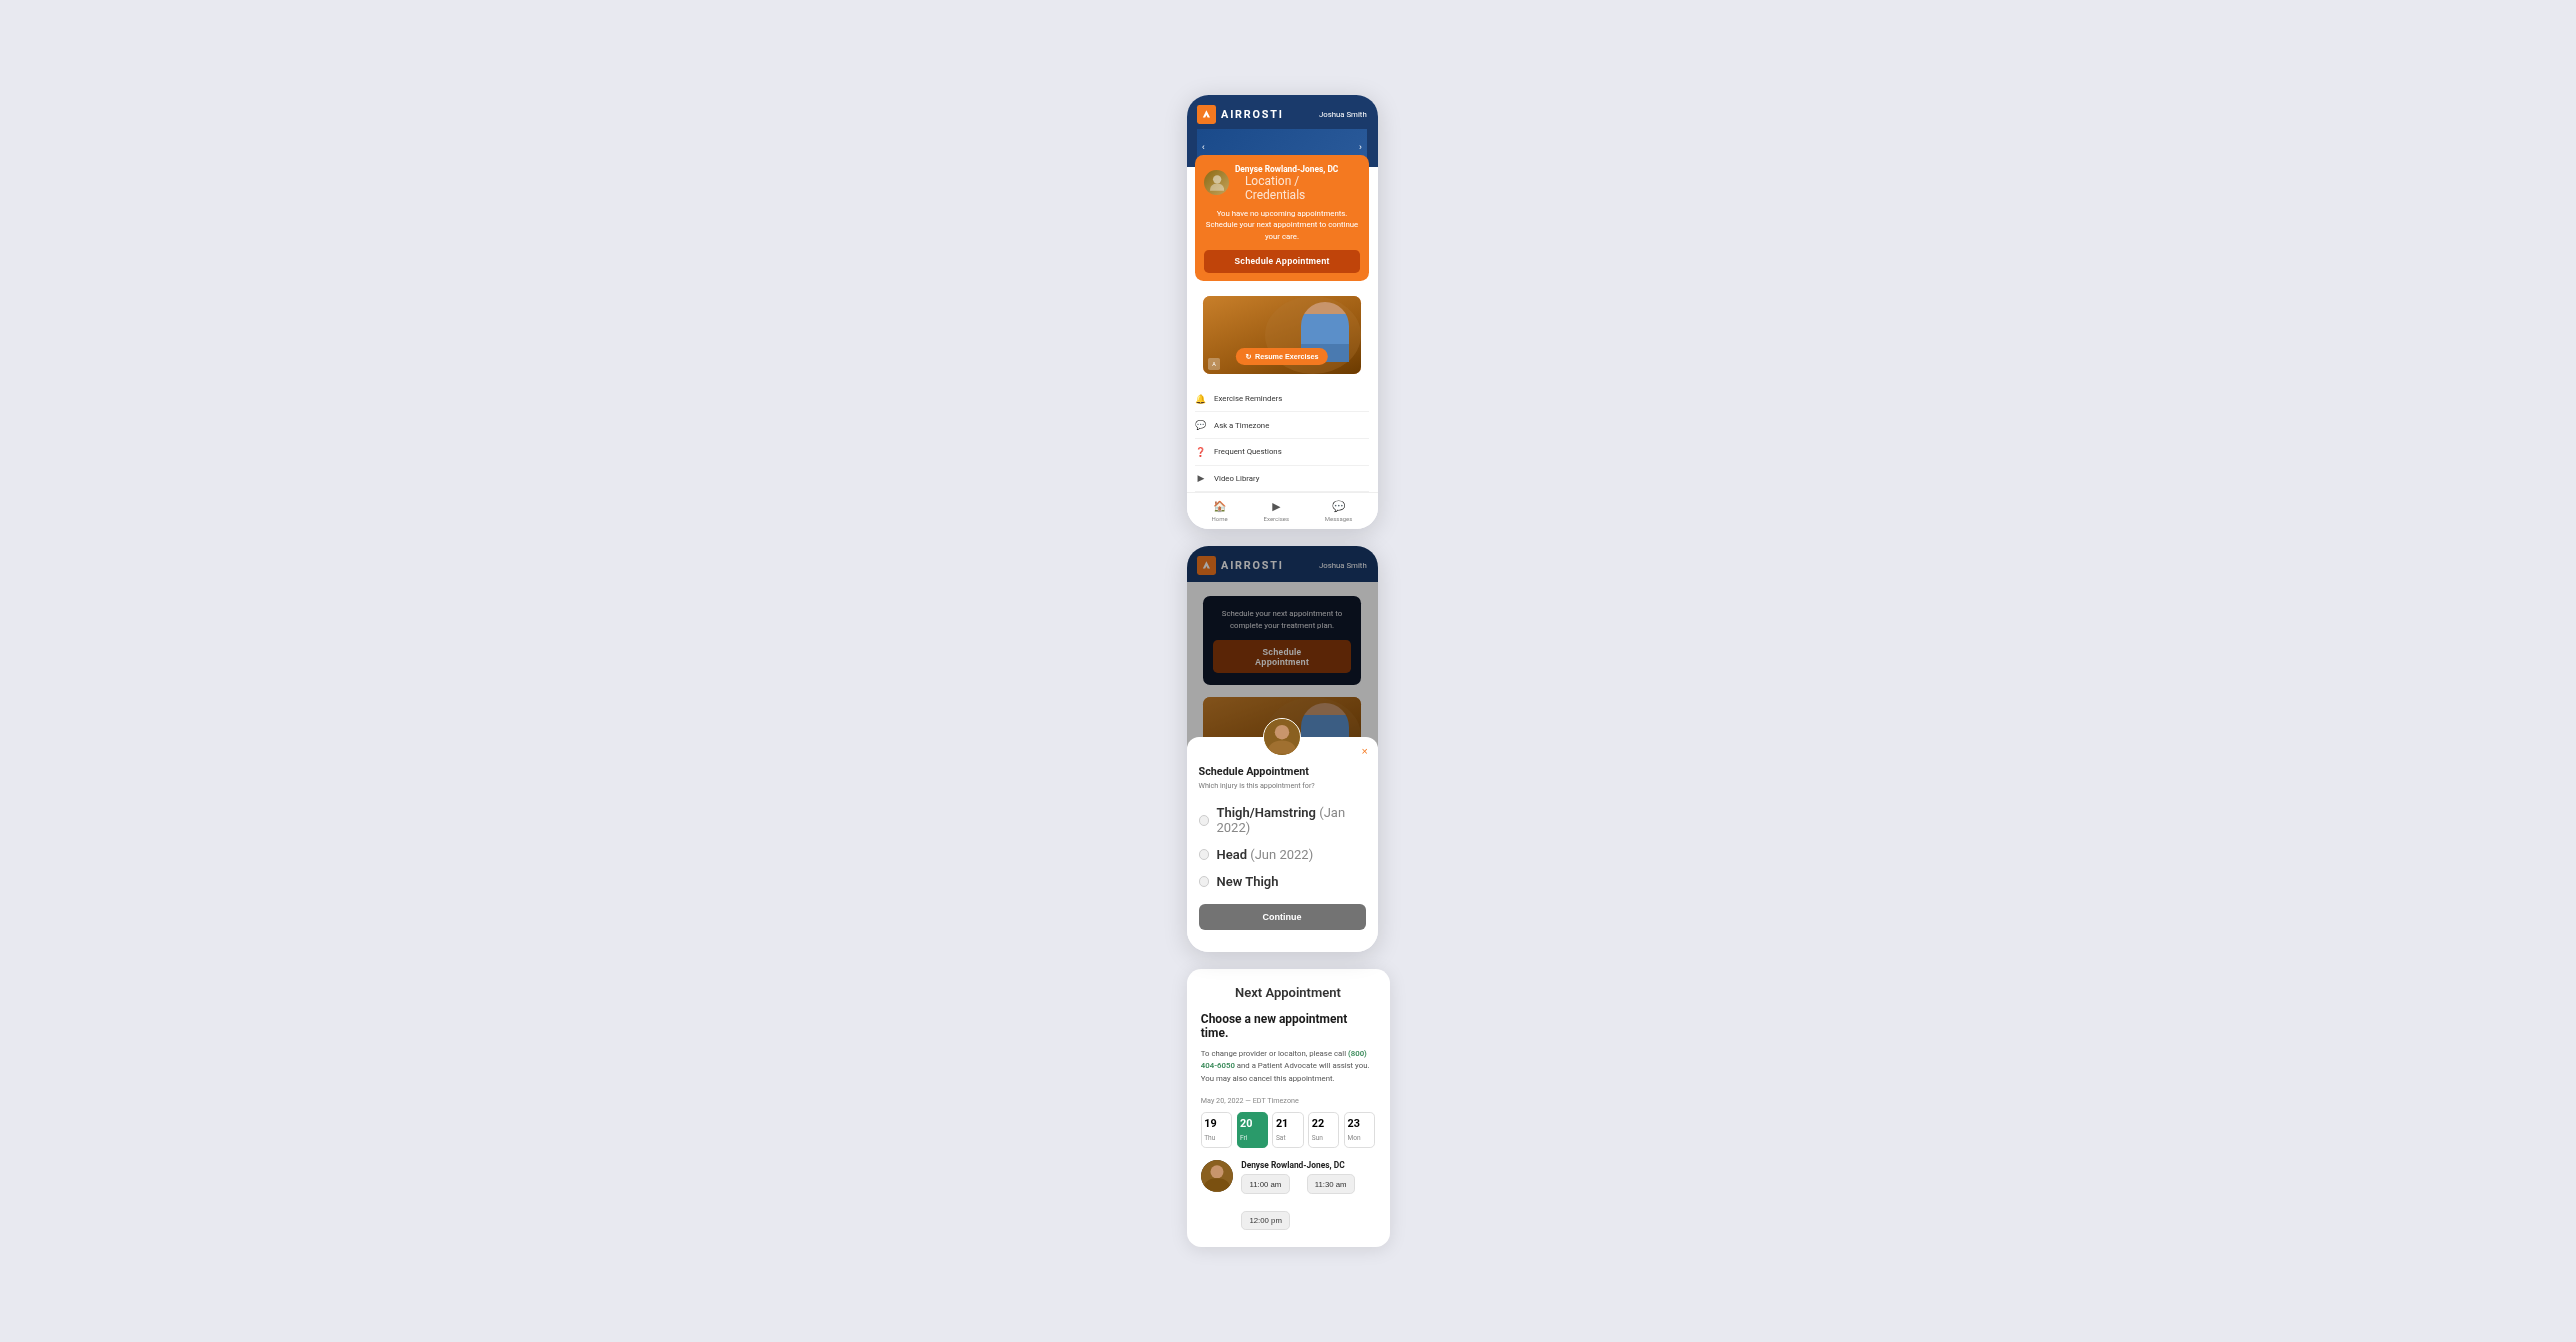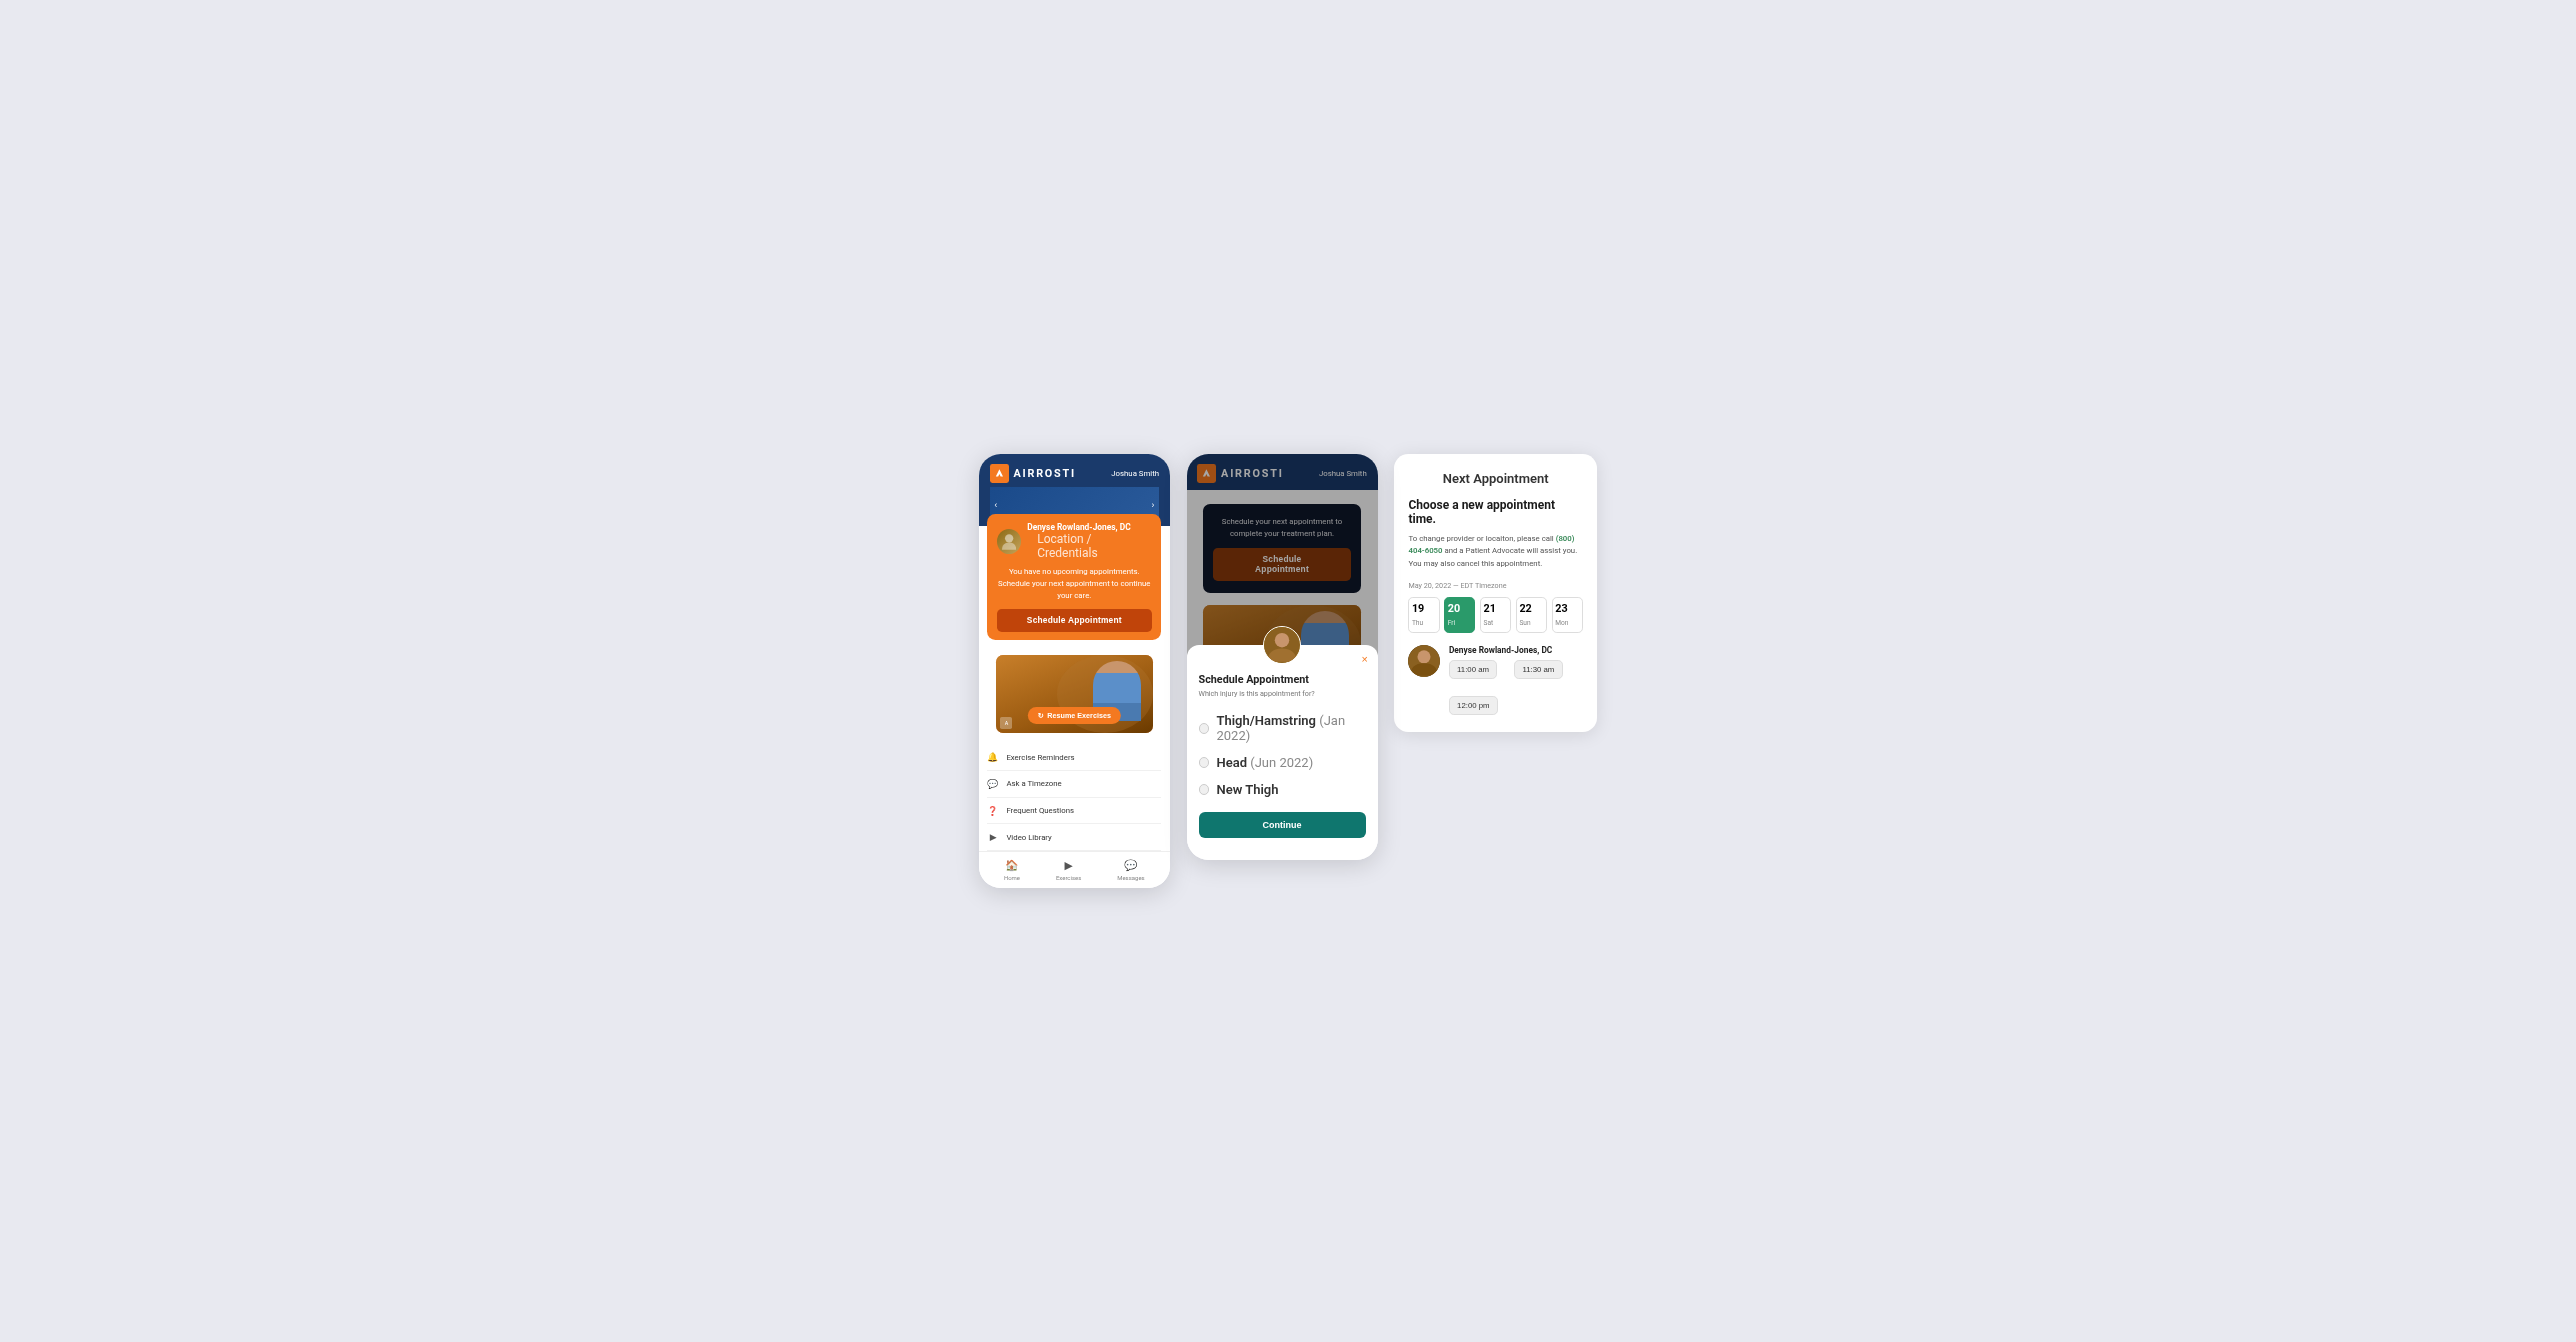--- a/index.html
+++ b/index.html
@@ -10,20 +10,21 @@
       justify-content: center;
       align-items: center;
       min-height: 100vh;
       padding: 24px 12px;
     }
     .screens-container {
       display: flex;
       gap: 16.7px;
       align-items: flex-start;
       justify-content: center;
+      flex-direction: column;
     }
 
     
     .phone-frame {
       background: white;
       border-radius: 21.5px;
       overflow: hidden;
       box-shadow: 0 4.8px 24px rgba(0,0,0,0.15);
       width: 191px;
       min-height: 406px;
@@ -404,21 +405,21 @@
       color: #333;
     }
     .radio-label strong {
       font-weight: 600;
     }
     .radio-label span {
       color: #888;
       font-weight: 400;
     }
     .continue-btn {
-      background: #0f766e;
+      background: #737373;
       color: white;
       border: none;
       border-radius: 6px;
       padding: 8.4px;
       width: 100%;
       font-size: 9px;
       font-weight: 700;
       cursor: pointer;
       margin-top: 8.4px;
     }

